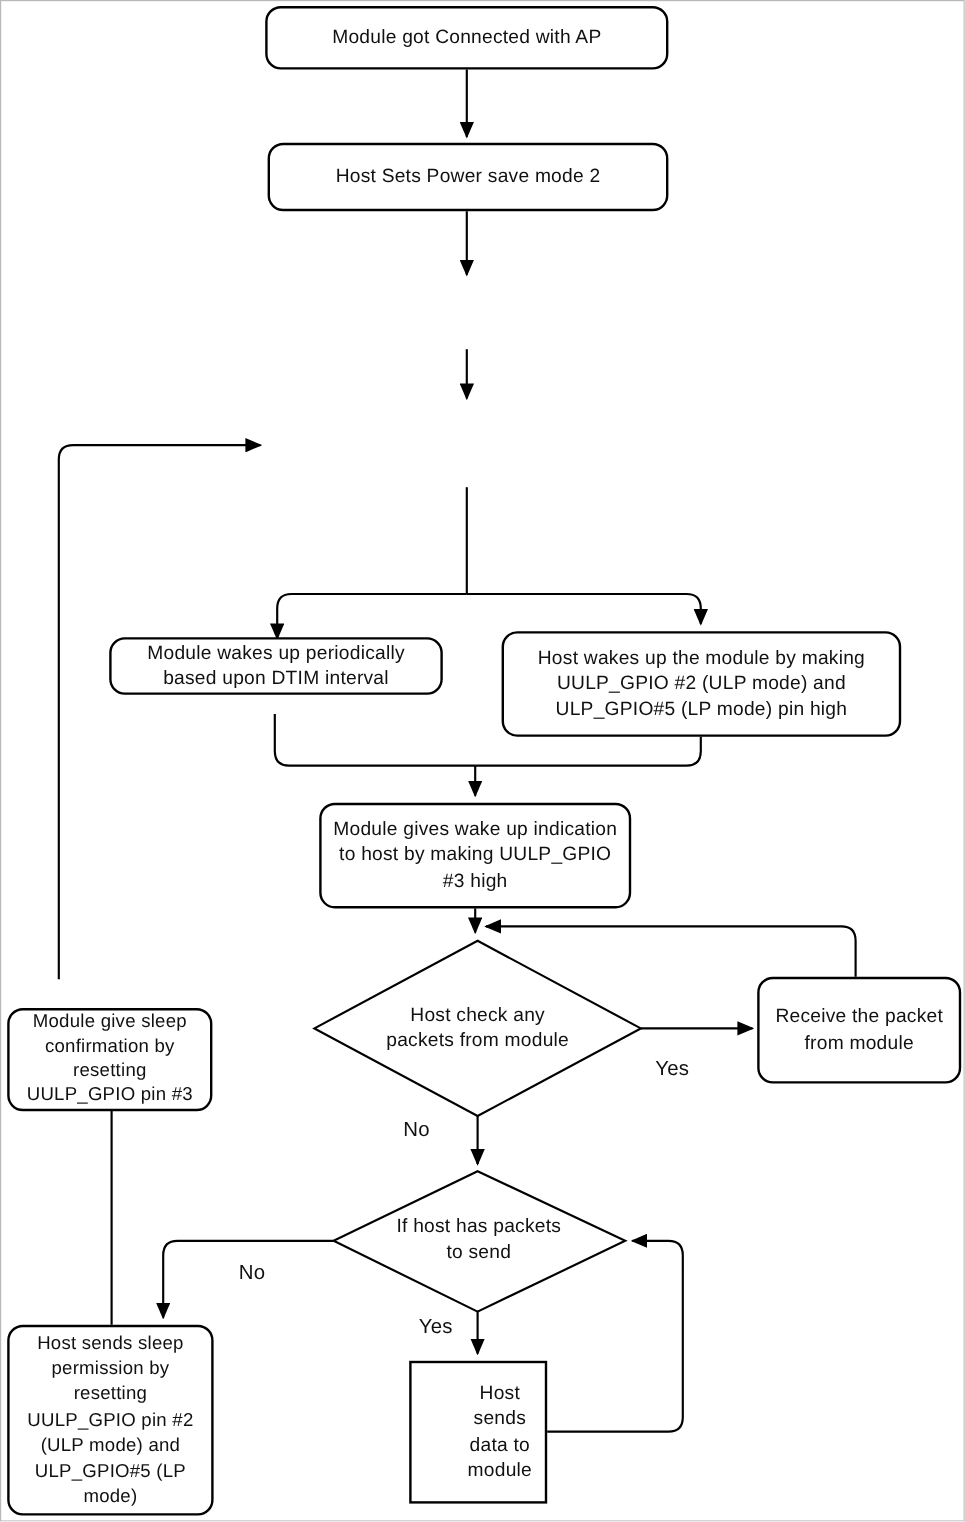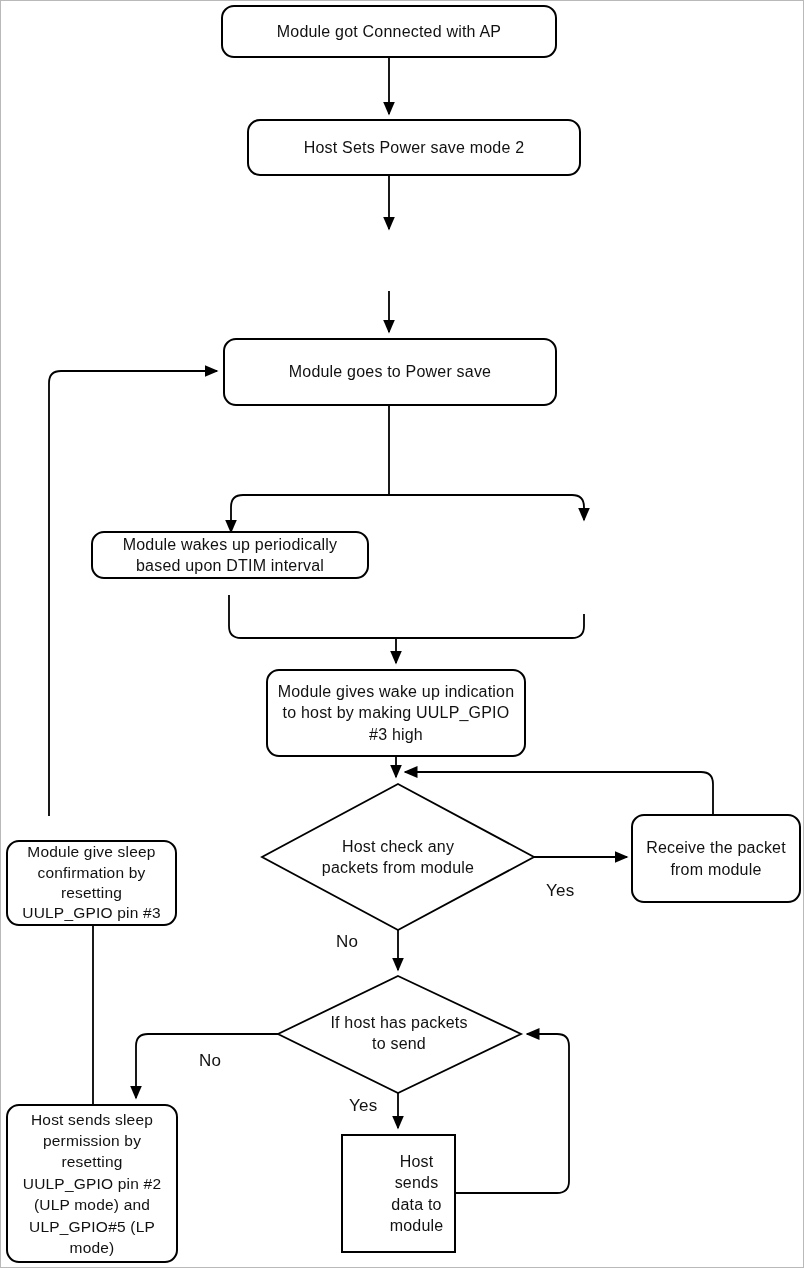--- a/index.html
+++ b/index.html
@@ -81,28 +81,30 @@
     <path class="edge" marker-end="url(#arrow)" d="M 48 815 V 382 Q 48 370 60 370 H 216"></path>
 
     <path class="edge" marker-end="url(#arrow)" d="M 454 1192 H 556 Q 568 1192 568 1180 V 1045 Q 568 1033 556 1033 H 526"></path>
 
     <polygon class="shape" points="397,783 533,856 397,929 261,856"></polygon>
     <polygon class="shape" points="397,975 520,1033 397,1092 277,1033"></polygon>
   </svg>
 
   <div class="node" style="left:220px;top:4px;width:336px;height:53px;">Module got Connected with AP</div>
 
-  <div class="node" style="left:222px;top:118px;width:334px;height:57px;margin-left:24px;">Host Sets Power save mode 2</div>
+  <div class="node" style="left:222px;top:118px;width:334px;height:57px;">Host Sets Power save mode 2</div>
 
 
-  <div class="node" style="left:222px;top:337px;width:334px;height:68px;">Module goes to Power save</div>
 
   <div class="node" style="left:90px;top:530px;width:278px;height:48px;">Module wakes up periodically
 based upon DTIM interval</div>
 
+  <div class="node" style="left:417px;top:525px;width:333px;height:88px;">Host wakes up the module by making
+UULP_GPIO #2 (ULP mode) and
+ULP_GPIO#5 (LP mode) pin high</div>
 
   <div class="node" style="left:265px;top:668px;width:260px;height:88px;">Module gives wake up indication
 to host by making UULP_GPIO
 #3 high</div>
 
   <div class="node" style="left:630px;top:813px;width:170px;height:89px;">Receive the packet
 from module</div>
 
   <div class="node" style="left:5px;top:815px;width:171px;height:86px;font-size:15.5px;margin-top:24px;">Module give sleep
 confirmation by

